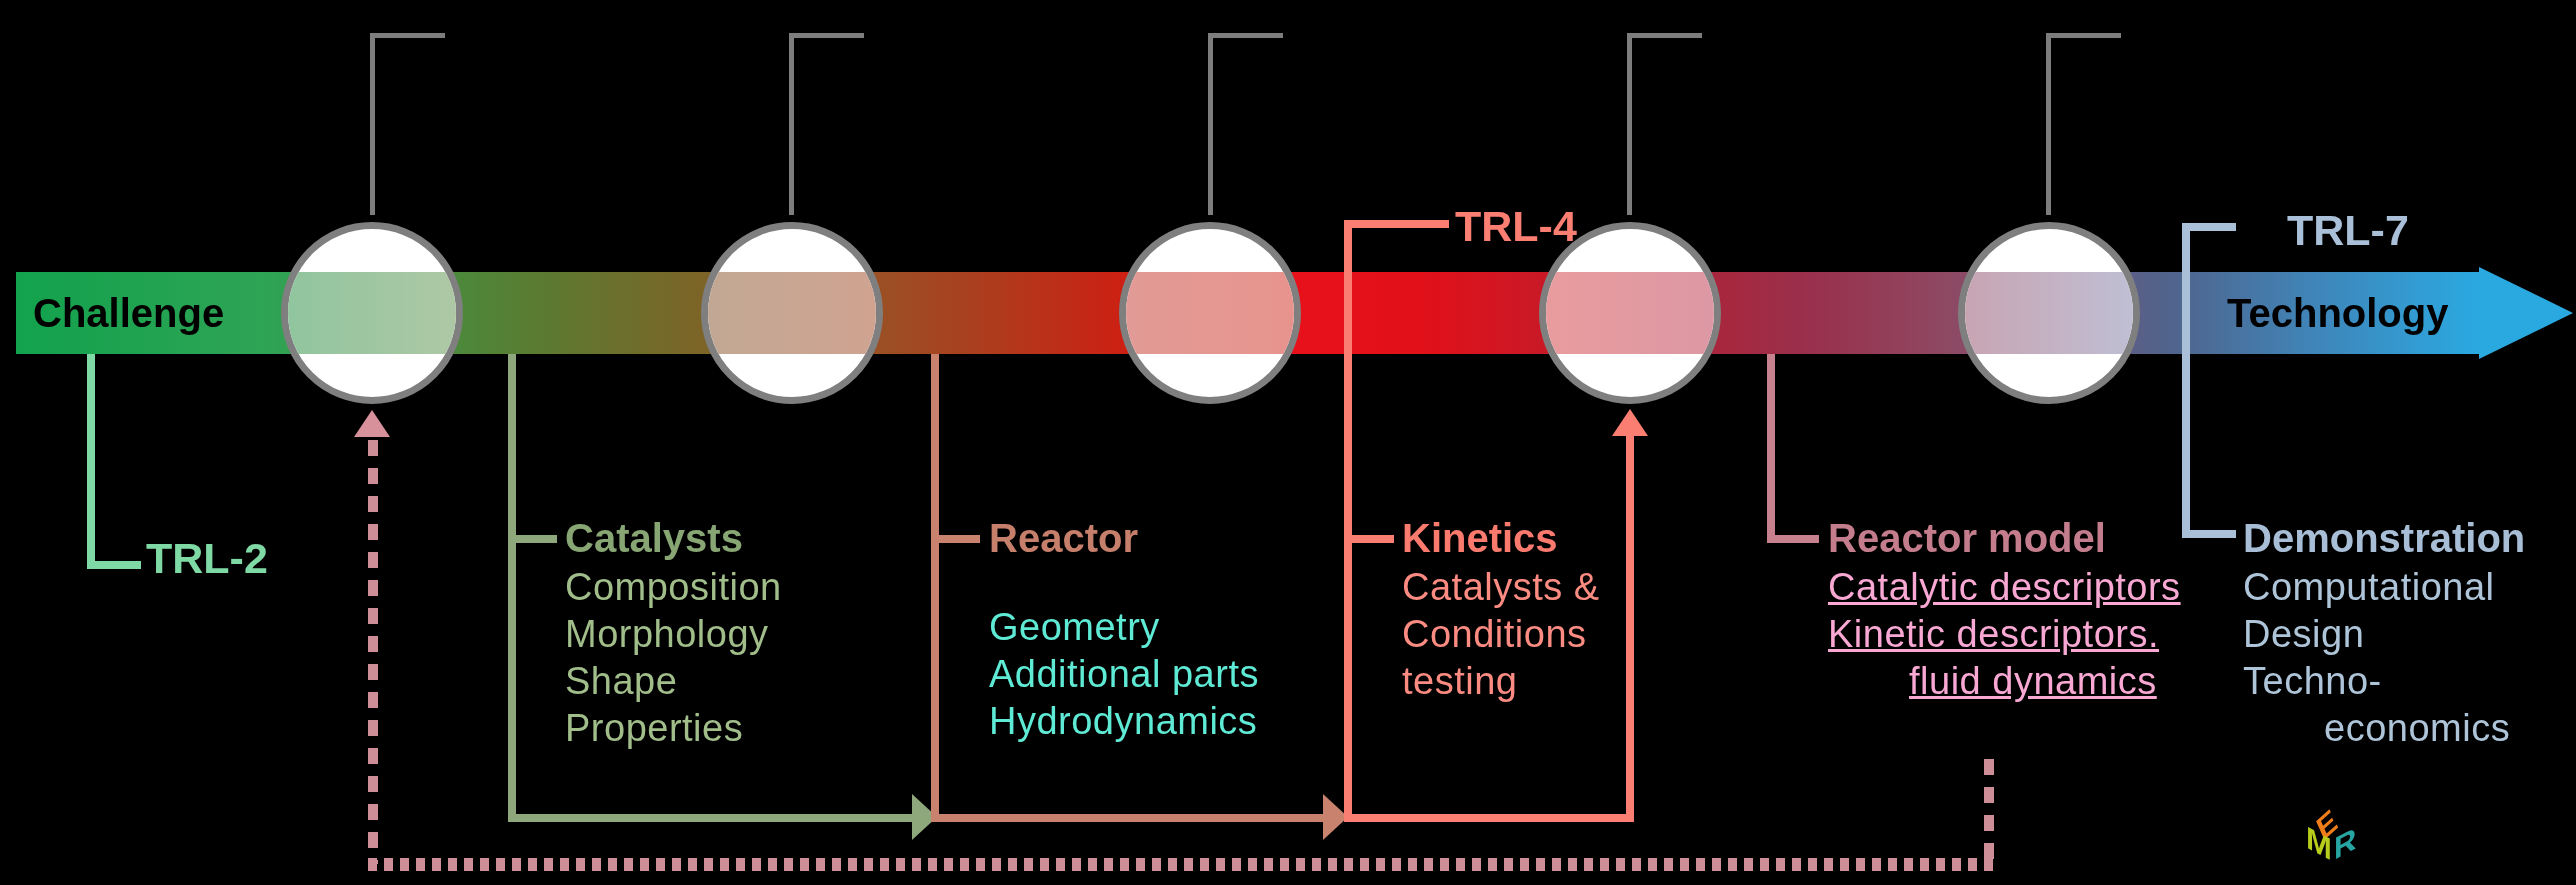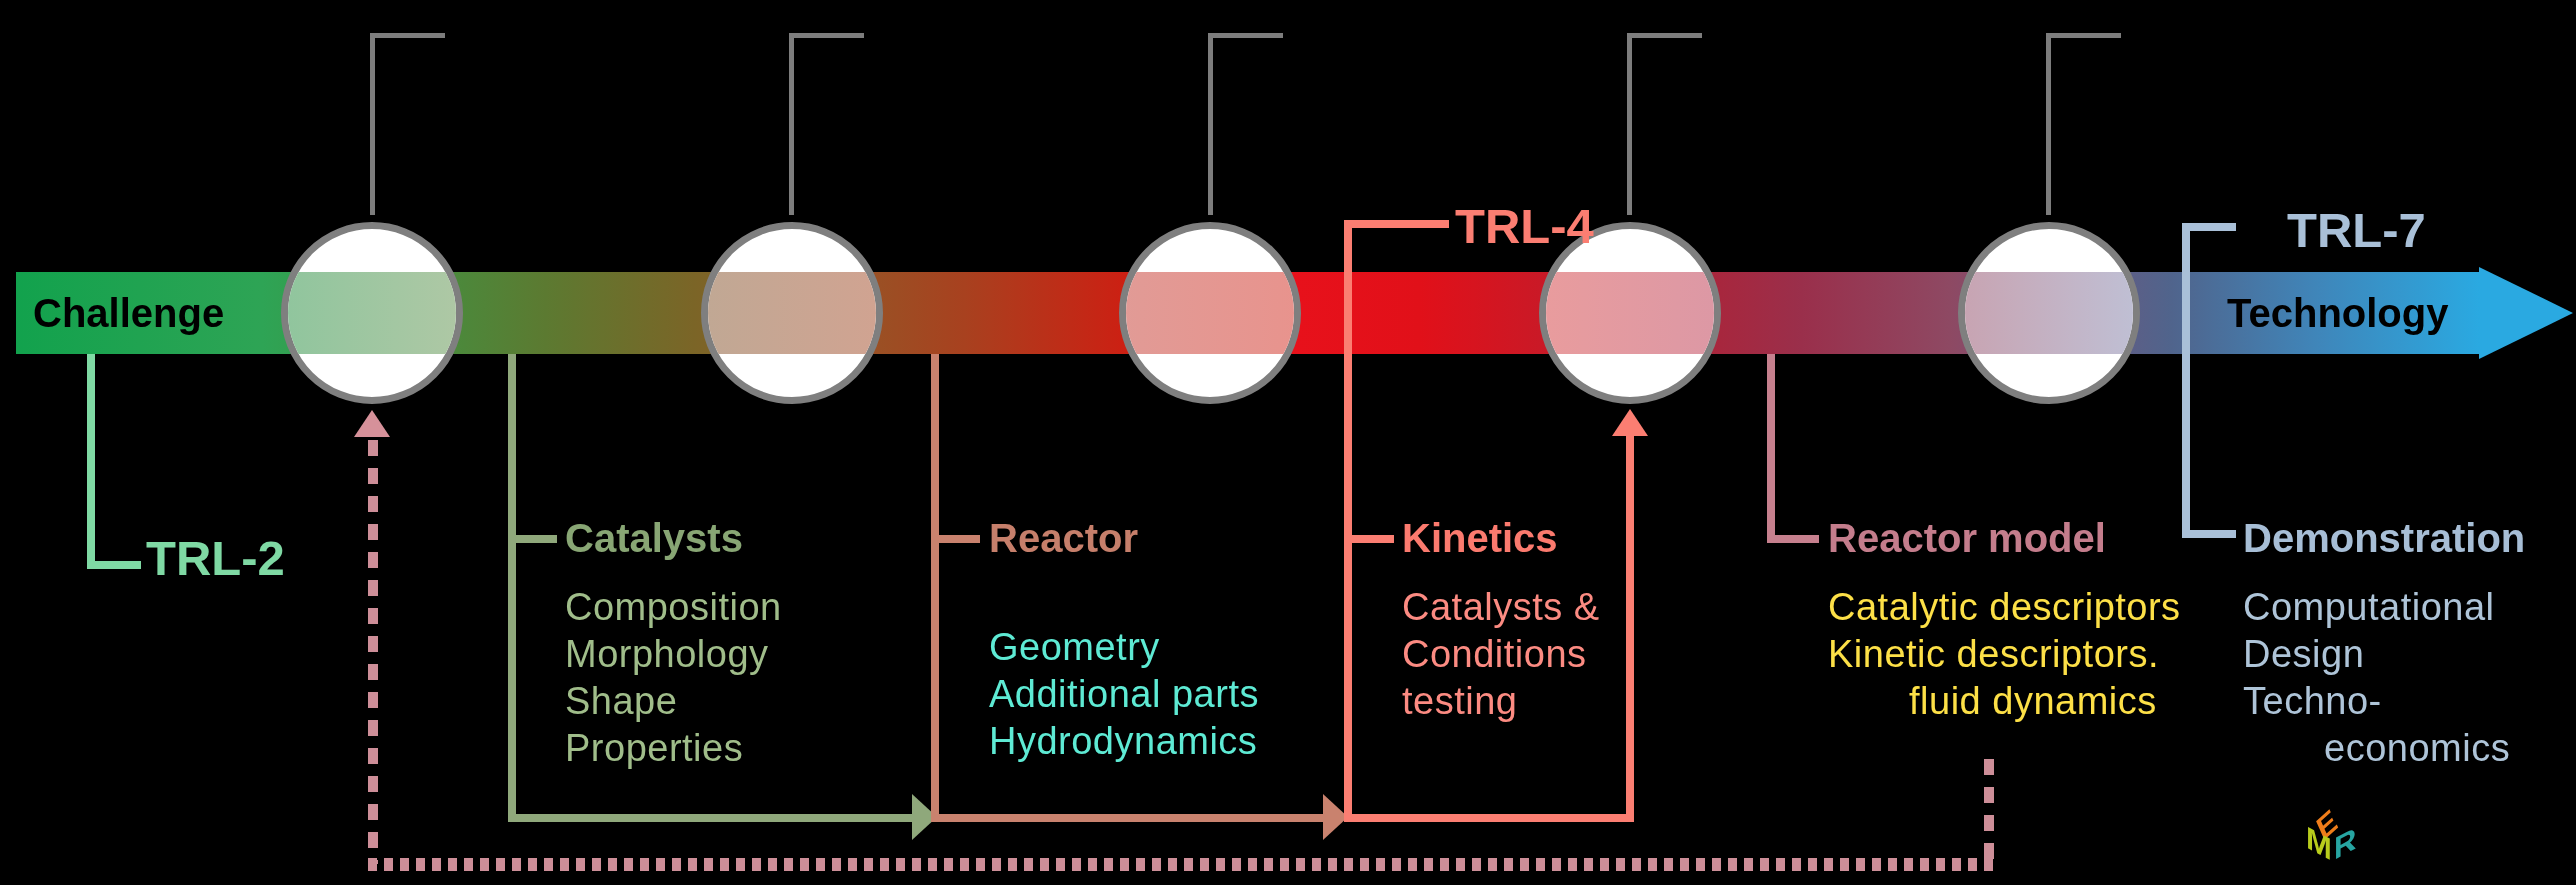--- a/index.html
+++ b/index.html
@@ -50,30 +50,30 @@
   .salmon{color:#fb7e72;}
   .rose{color:#c6808e;}
   .bluegray{color:#a9c0d8;}
   .arrow-right{width:0;height:0;border-top:23.6px solid transparent;border-bottom:23.6px solid transparent;border-left:25px solid currentColor;}
   .arrow-up{width:0;height:0;border-left:18px solid transparent;border-right:18px solid transparent;border-bottom:27px solid currentColor;}
   .dash-v{width:9.7px;background:repeating-linear-gradient(180deg,#cd8e98 0 16px,transparent 16px 28px);}
   .dash-h{height:13px;background:repeating-linear-gradient(90deg,#cd8e98 0 8.6px,transparent 8.6px 16px);}
   .pink-head{color:#d6919a;}
 
   
-  .trl-label{font-size:49px;font-weight:700;height:54px;line-height:54px;}
+  .trl-label{font-size:43px;font-weight:700;height:54px;line-height:54px;}
   .stage{width:408px;}
   .stage .heading{position:absolute;top:514px;height:48px;line-height:48px;font-size:40px;font-weight:700;white-space:nowrap;}
-  .stage .items{position:absolute;top:584px;font-size:38px;font-weight:300;letter-spacing:0.5px;white-space:nowrap;}
+  .stage .items{position:absolute;top:564px;font-size:38px;font-weight:300;letter-spacing:0.5px;white-space:nowrap;}
   .stage .items div{line-height:47px;height:47px;}
   .stage .items .indent{padding-left:81px;}
   .c-catalysts-h{color:#88a674;} .c-catalysts-i{color:#a0bd8a;}
   .c-reactor-h{color:#c67f6b;text-align:right;}  .c-reactor-i{color:#5eead4;margin-top:40px;}
   .c-kinetics-h{color:#fb7a6e;} .c-kinetics-i{color:#fc8b82;}
-  .c-rmodel-h{color:#c47d8c;}   .c-rmodel-i{color:#fde047;}
+  .c-rmodel-h{color:#c47d8c;}   .c-rmodel-i{color:#f9a8d4;text-decoration:underline;}
   .c-demo-h{color:#a7bed6;}     .c-demo-i{color:#aec4d8;}
 
   
   #logo{left:2305px;top:808px;width:59px;height:67px;}
   #logo span{position:absolute;font-weight:700;}
   #logo .l-top{color:#ef7d1a;font-size:33px;left:10.7px;top:-2.1px;transform:rotate(-42deg) skewX(-18deg) scaleY(0.85);}
   #logo .l-left{color:#b8cc1c;font-size:31px;left:1.1px;top:18px;transform:skewY(28deg);}
   #logo .l-right{color:#27a5a2;font-size:31px;left:29px;top:18px;transform:skewY(-28deg);}
 </style>
 </head>

